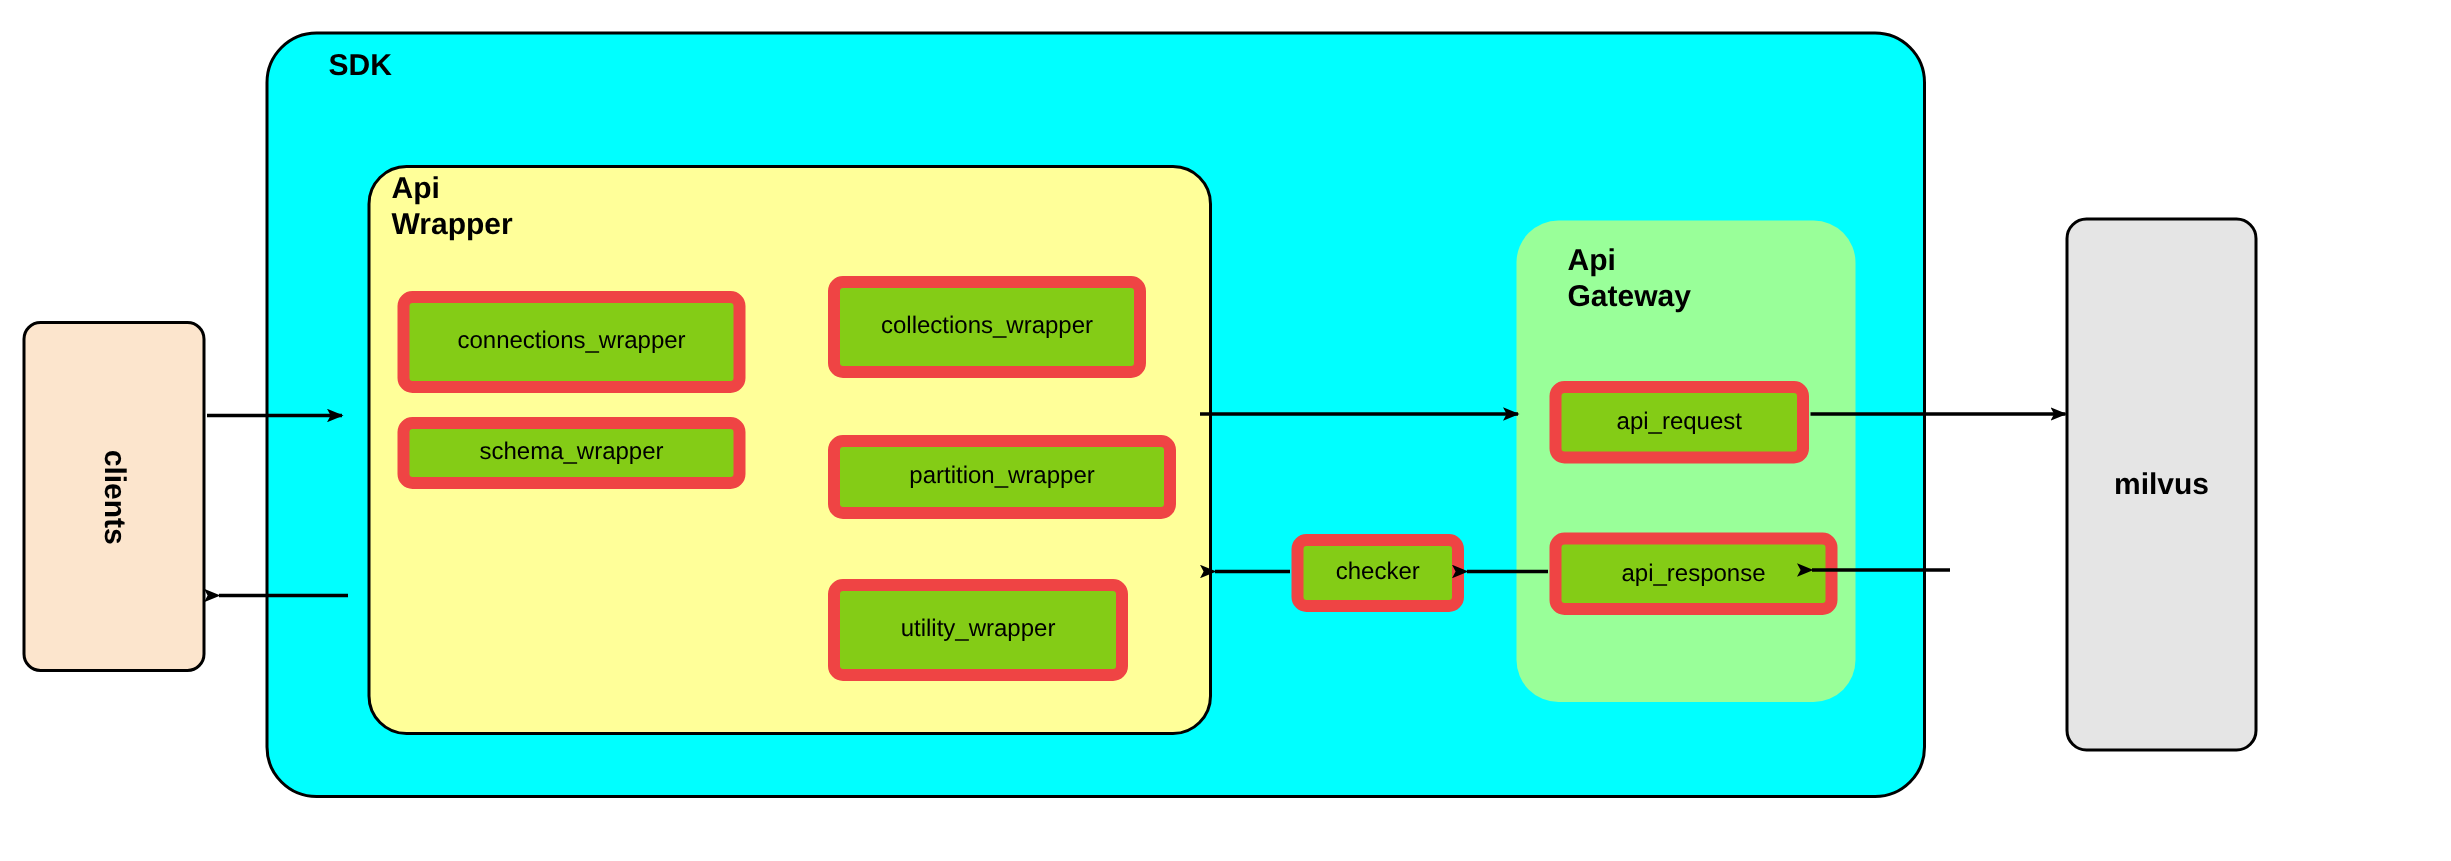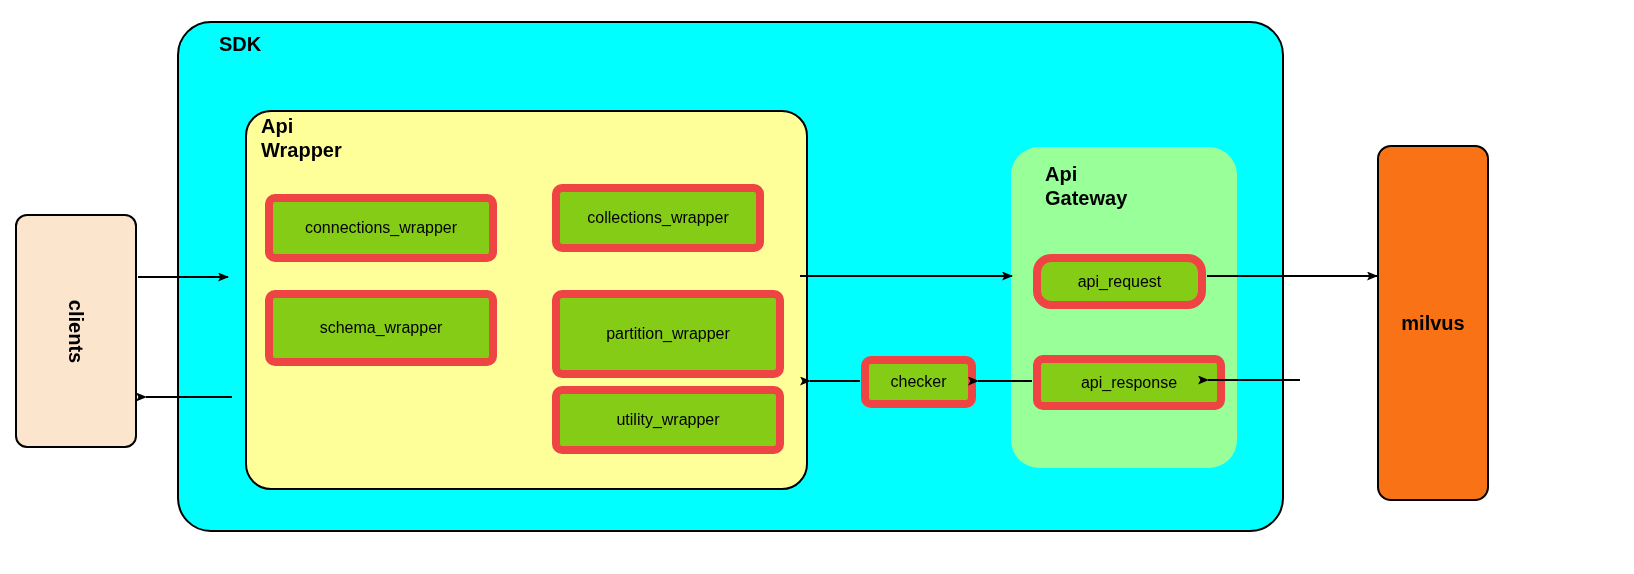--- a/index.html
+++ b/index.html
@@ -90,24 +90,24 @@
     white-space: nowrap;
     font-size: 20px;
     font-weight: bold;
     color: #000000;
   }
 
   .milvus-box {
     position: absolute;
     left: 1377px;
     top: 145px;
-    width: 112px;
+    width: 128px;
     height: 356px;
     box-sizing: border-box;
-    background: #f97316;
+    background: #e5e5e5;
     border: 2px solid #000000;
     border-radius: 14px;
     display: flex;
     align-items: center;
     justify-content: center;
     font-size: 20px;
     font-weight: bold;
     color: #000000;
   }
 
@@ -145,31 +145,31 @@
 
   <div class="box sdk-box"></div>
   <div class="group-title sdk-title">SDK</div>
 
   <div class="box wrapper-box"></div>
   <div class="group-title wrap-title">Api
 Wrapper</div>
 
   <div class="node" style="left:265px; top:194px; width:232px; height:68px;">connections_wrapper</div>
   <div class="node" style="left:552px; top:184px; width:212px; height:68px;">collections_wrapper</div>
-  <div class="node" style="left:265px; top:290px; width:232px; height:76px;">schema_wrapper</div>
-  <div class="node" style="left:552px; top:290px; width:232px; height:88px;">partition_wrapper</div>
-  <div class="node" style="left:552px; top:386px; width:232px; height:68px;">utility_wrapper</div>
+  <div class="node" style="left:265px; top:278px; width:232px; height:48px;">schema_wrapper</div>
+  <div class="node" style="left:552px; top:290px; width:232px; height:56px;">partition_wrapper</div>
+  <div class="node" style="left:552px; top:386px; width:200px; height:68px;">utility_wrapper</div>
 
   <div class="node" style="left:861px; top:356px; width:115px; height:52px;">checker</div>
 
   <div class="box gateway-box"></div>
   <div class="group-title gw-title">Api
 Gateway</div>
 
-  <div class="node" style="left:1033px; top:254px; width:173px; height:55px;border-radius:18px;">api_request</div>
+  <div class="node" style="left:1033px; top:254px; width:173px; height:55px;">api_request</div>
   <div class="node" style="left:1033px; top:355px; width:192px; height:55px;">api_response</div>
 
   <div class="milvus-box">milvus</div>
 
   <svg id="arrows" viewBox="0 0 1634 574" xmlns="http://www.w3.org/2000/svg">
     <defs>
       <marker id="ar" markerWidth="11" markerHeight="9" refX="10" refY="4.5" orient="auto" markerUnits="userSpaceOnUse">
         <path d="M0,0 L11,4.5 L0,9 L2.4,4.5 Z" fill="#000000"></path>
       </marker>
       <marker id="al" markerWidth="11" markerHeight="9" refX="1" refY="4.5" orient="auto" markerUnits="userSpaceOnUse">

